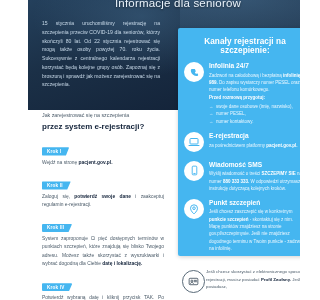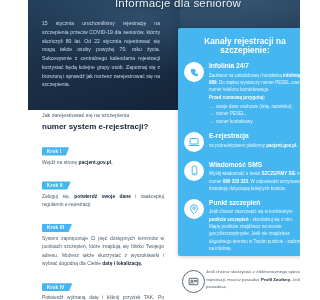--- a/index.html
+++ b/index.html
@@ -173,21 +173,21 @@
     </div>
 
     <div class="ch-note">
       <span class="info-ic">i</span>
       <span>W Internecie i Twojej aplikacji i telefonie dokładnie sprawdzimy do konkretnych w danych kanale rejestracji.</span>
     </div>
   </div>
 
   <div class="steps">
     <div class="steps-q">Jak zarejestrować się na szczepienia</div>
-    <div class="steps-h">numer system e-rejestracji?</div>
+    <div class="steps-h">przez system e-rejestracji?</div>
 
     <div class="step">
       <span class="step-badge">Krok I</span>
       <div class="step-txt">
         <span>Wejdź na stronę </span><b>pacjent.gov.pl.</b><span></span>
       </div>
     </div>
 
     <div class="step">
       <span class="step-badge">Krok II</span>

